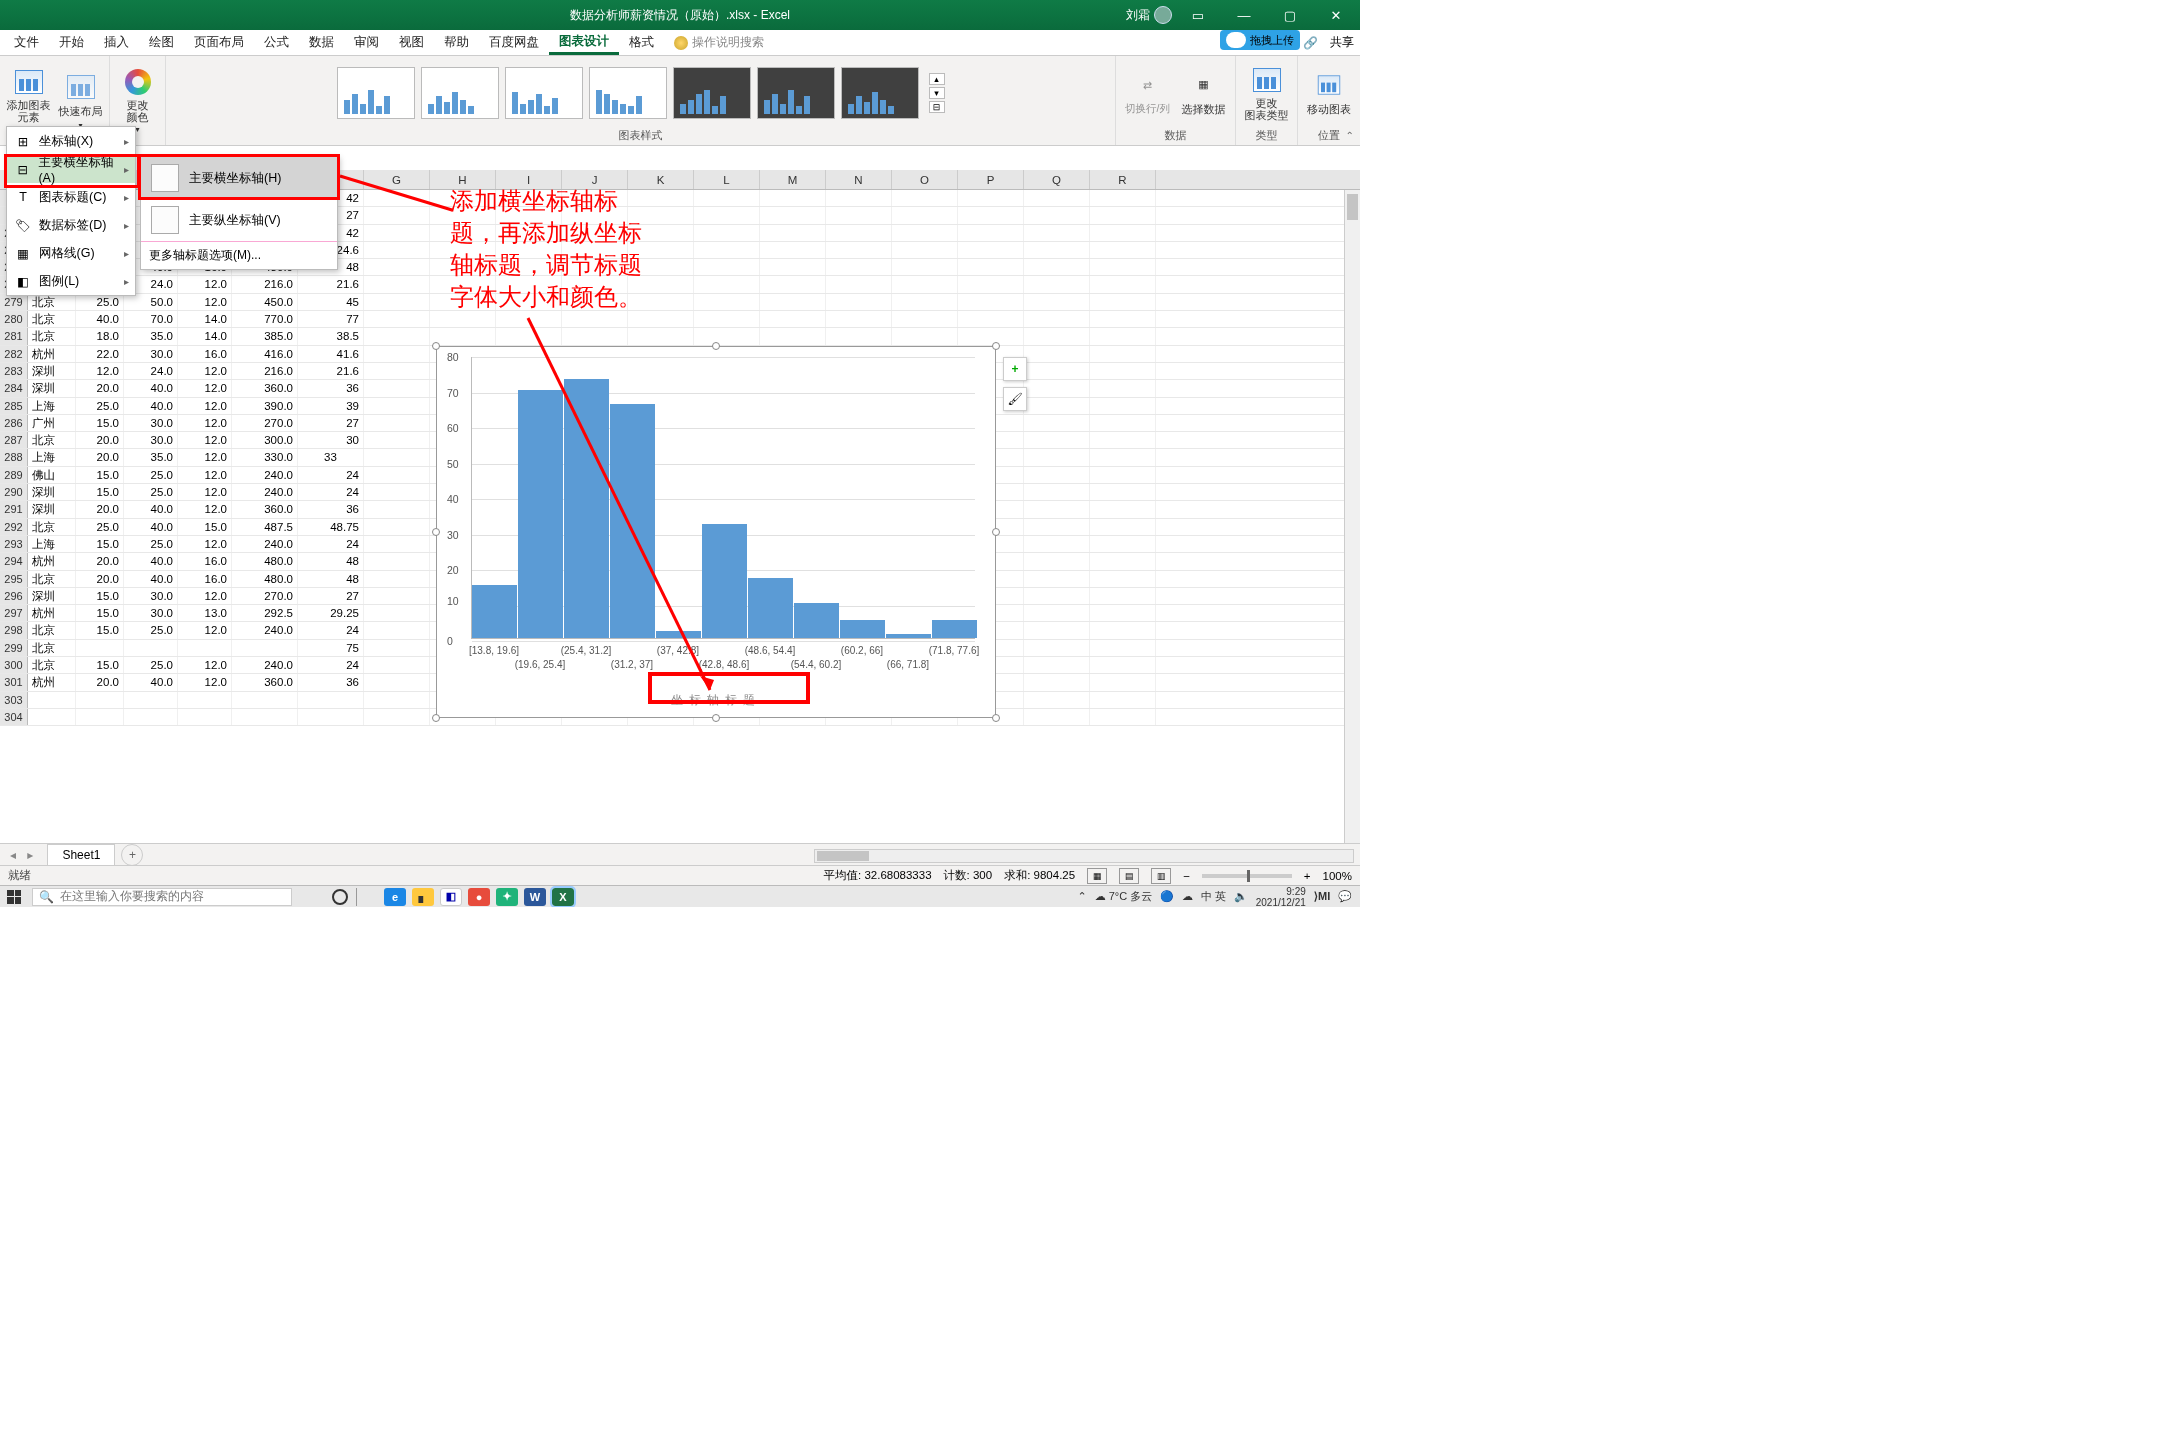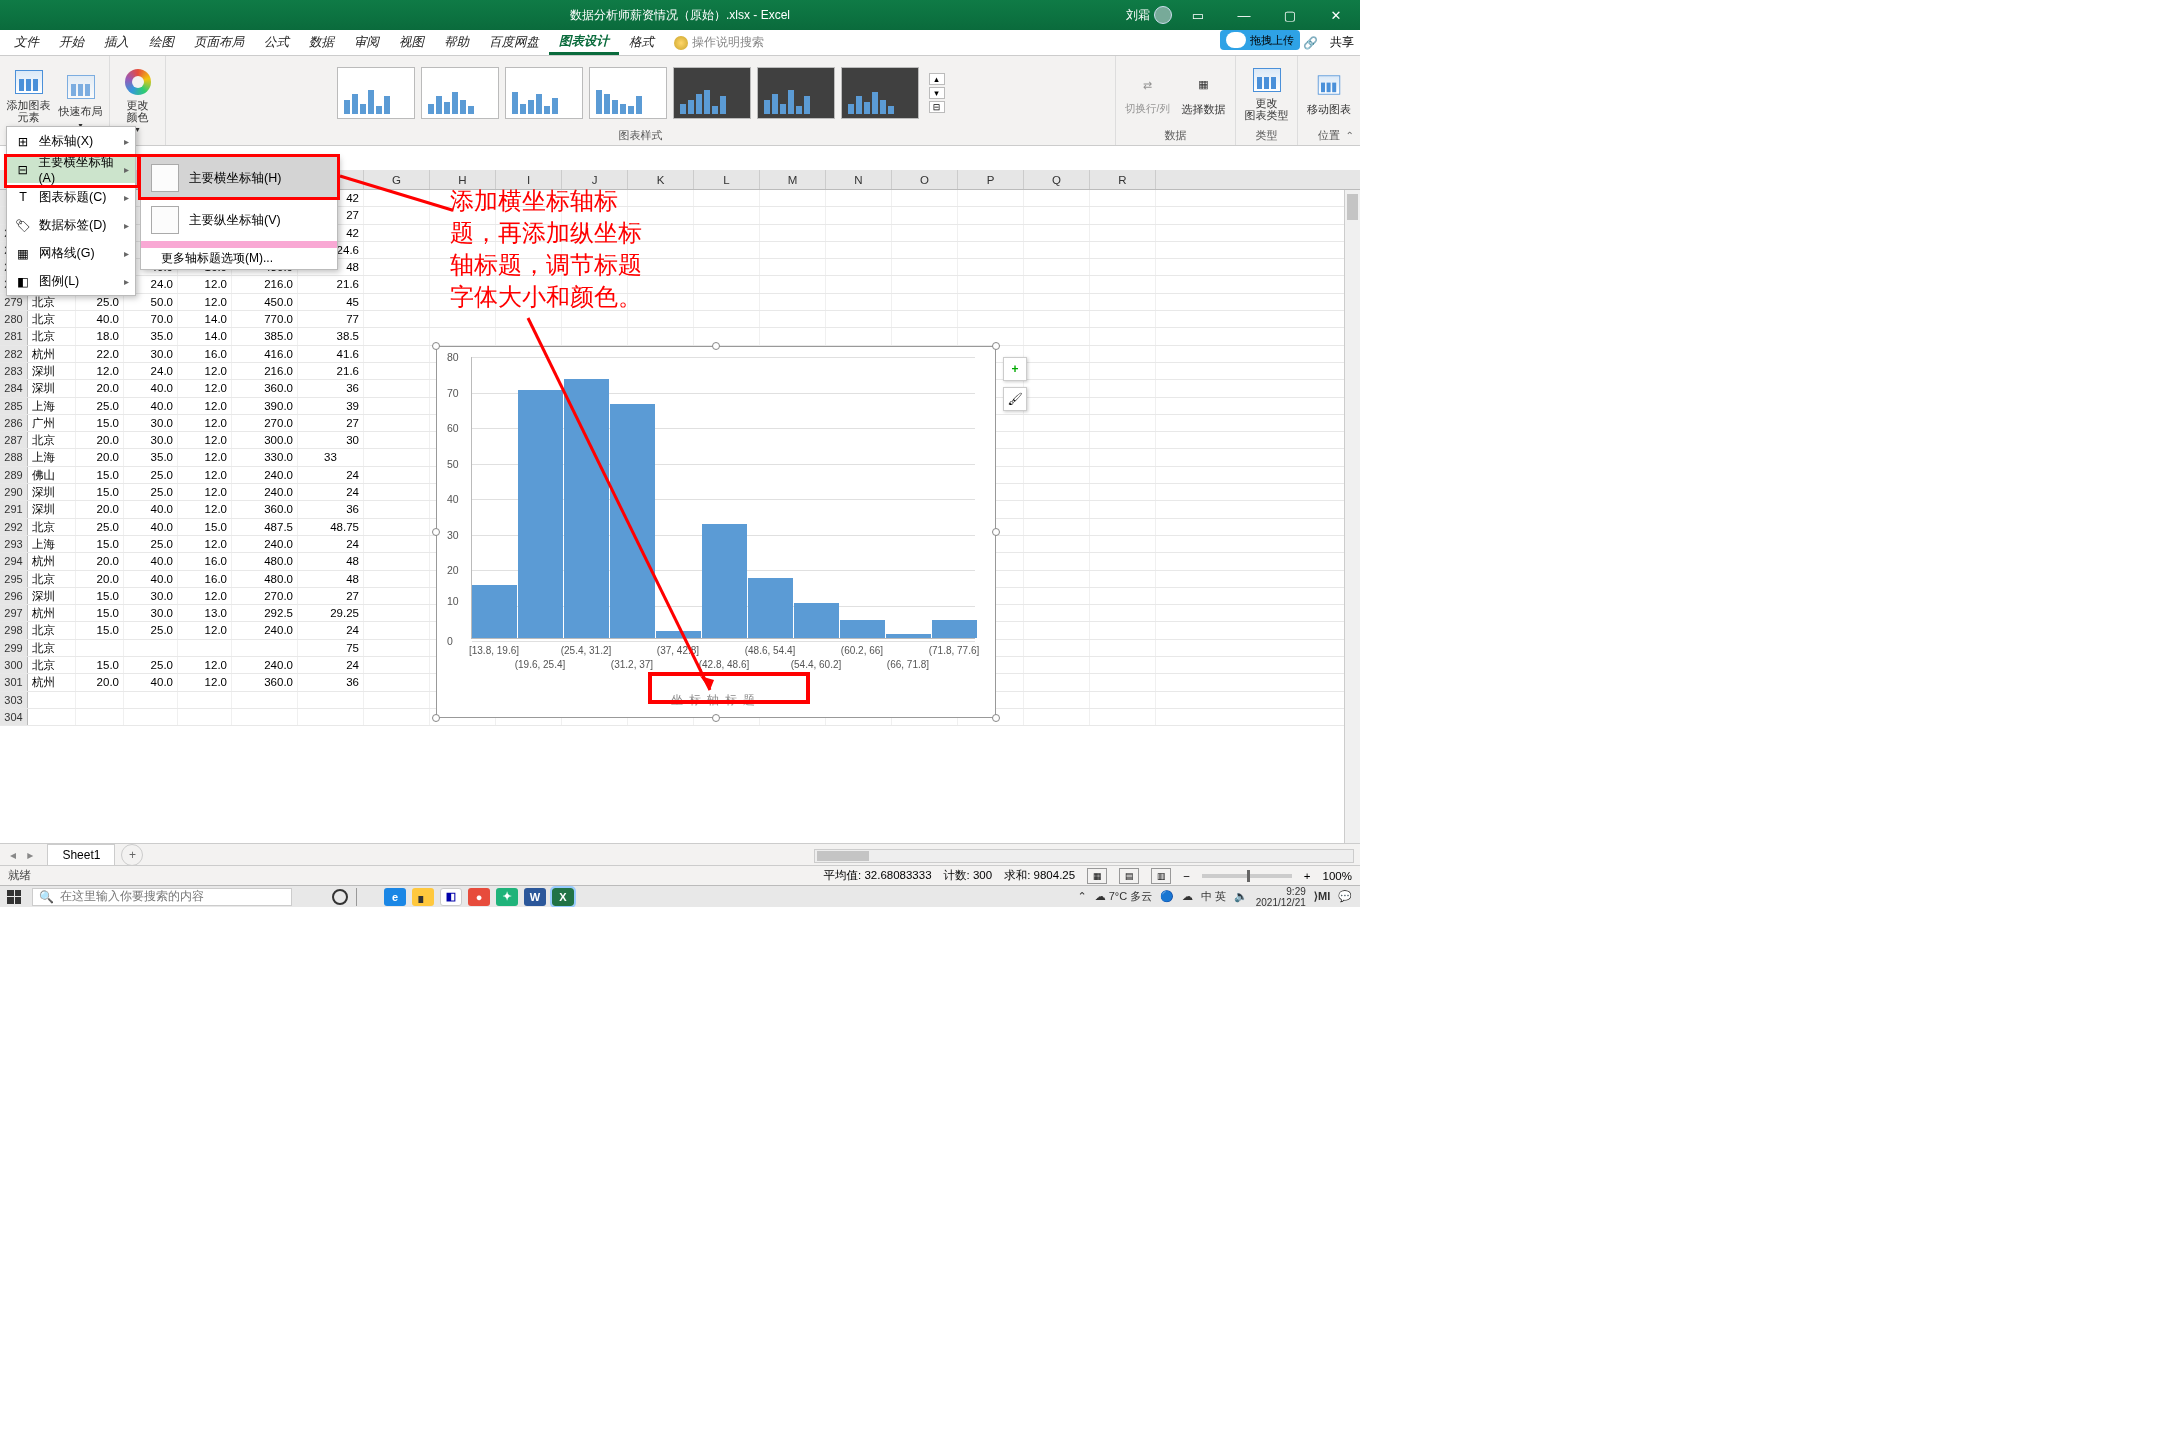--- a/index.html
+++ b/index.html
@@ -11,21 +11,21 @@
 .titlebar .fname { position:absolute; left:50%; transform:translateX(-50%); font-size:12px; }
 .titlebar .right { margin-left:auto; display:flex; align-items:center; gap:6px; padding-right:4px; height:100%;}
 .titlebar .user { display:flex; align-items:center; gap:4px; font-size:12px; }
 .titlebar .avatar { width:18px;height:18px;border-radius:50%;border:1px solid #cde;background:#7a9; display:inline-block;}
 .titlebar .winbtn { width:40px;height:100%; display:flex;align-items:center;justify-content:center; font-size:13px; }
 .pill { background:#2ea2e6; border-radius:4px; padding:2px 6px; display:flex; align-items:center; gap:4px; font-size:11px; height:20px;}
 .pill .cloud{width:20px;height:16px;background:#fff;border-radius:50%/60%;}
 
 
 .menubar { height:26px; display:flex; align-items:center; padding:0 4px; border-bottom:1px solid #ccc; position:relative;}
-.menubar .mi { padding:0 10px; height:100%; display:flex; align-items:center; font-size:12.5px; color:#222;font-style:italic;}
+.menubar .mi { padding:0 10px; height:100%; display:flex; align-items:center; font-size:12.5px; color:#222;}
 .menubar .mi.active { color:#0a6b3c; border-bottom:3px solid #0a6b3c; font-weight:600;}
 .menubar .tellme { display:flex;align-items:center;gap:4px;color:#888;margin-left:10px;}
 .menubar .bulb { width:14px;height:14px;border-radius:50%;background:radial-gradient(#ffd76a,#caa32a);}
 .menubar .share { position:absolute; right:6px; display:flex;align-items:center;gap:4px; font-size:12px;}
 
 
 .ribbon { height:90px; background:#f3f2f1; border-bottom:1px solid #ccc; display:flex; position:relative;}
 .rgroup { border-right:1px solid #ddd; padding:4px 8px 2px; display:flex; flex-direction:column; justify-content:space-between; align-items:center;}
 .rgroup .body { flex:1; display:flex; align-items:center; gap:6px;}
 .rgroup .glabel { font-size:11px; color:#555; text-align:center; padding-top:2px;}
@@ -46,21 +46,21 @@
 .dd1 { position:absolute; left:6px; top:126px; width:130px; background:#fff; border:1px solid #bbb; box-shadow:2px 2px 6px rgba(0,0,0,.25); z-index:20;}
 .dd1 .it { height:28px; display:flex;align-items:center;gap:8px;padding:0 8px; font-size:12.5px; position:relative;}
 .dd1 .it .arr{position:absolute;right:6px;color:#666;font-size:10px;}
 .dd1 .it .mico{width:16px;height:16px;display:inline-flex;align-items:center;justify-content:center;}
 .dd1 .it.hi{background:#cce4cc;}
 .redbox1{position:absolute;left:4px;top:154px;width:136px;height:34px;border:3px solid red;z-index:25;pointer-events:none;}
 
 .dd2 { position:absolute; left:140px; top:156px; width:198px; background:#fff; border:1px solid #bbb; box-shadow:2px 2px 6px rgba(0,0,0,.25); z-index:20;}
 .dd2 .it { height:42px; display:flex;align-items:center;gap:10px;padding:0 10px; font-size:12.5px;}
 .dd2 .it.hi{background:#d4d4d4;}
-.dd2 .more{height:28px;display:flex;align-items:center;padding:0 20px;border-top:7px solid #f9a8d4;font-size:12px;}
+.dd2 .more{height:28px;display:flex;align-items:center;padding:0 8px;border-top:1px solid #f9a8d4;font-size:12px;}
 .dd2 .axico{width:28px;height:28px;border:1px solid #aaa;background:#fcfcfc;position:relative;}
 .redbox2{position:absolute;left:138px;top:154px;width:202px;height:46px;border:3px solid red;z-index:25;pointer-events:none;}
 
 
 .gridwrap{position:absolute;left:0;top:170px;right:0;bottom:64px; overflow:hidden;}
 .colhdr{height:20px;display:flex;background:#e6e6e6;border-bottom:1px solid #bbb;}
 .colhdr .sel{width:28px;border-right:1px solid #bbb;}
 .colhdr .ch{border-right:1px solid #ccc;text-align:center;line-height:20px;font-size:11.5px;color:#333;}
 .rows{position:relative;}
 .row{height:17.3px;display:flex;border-bottom:1px solid #e8e8e8;}

